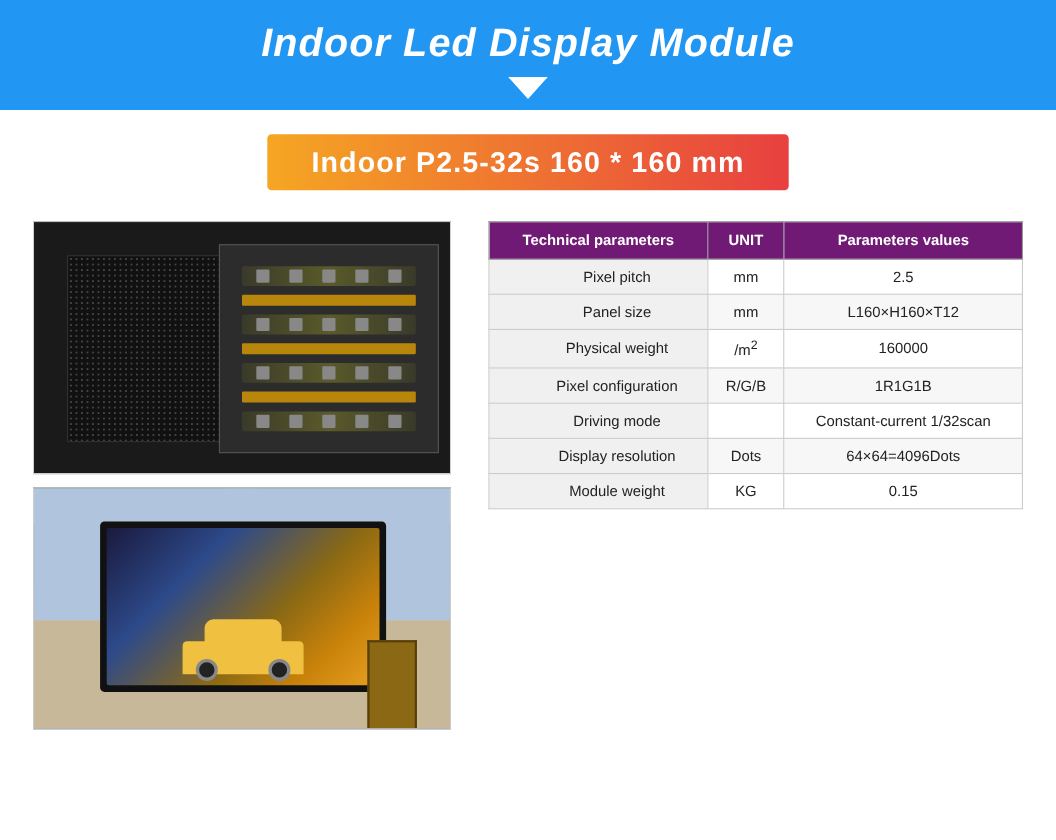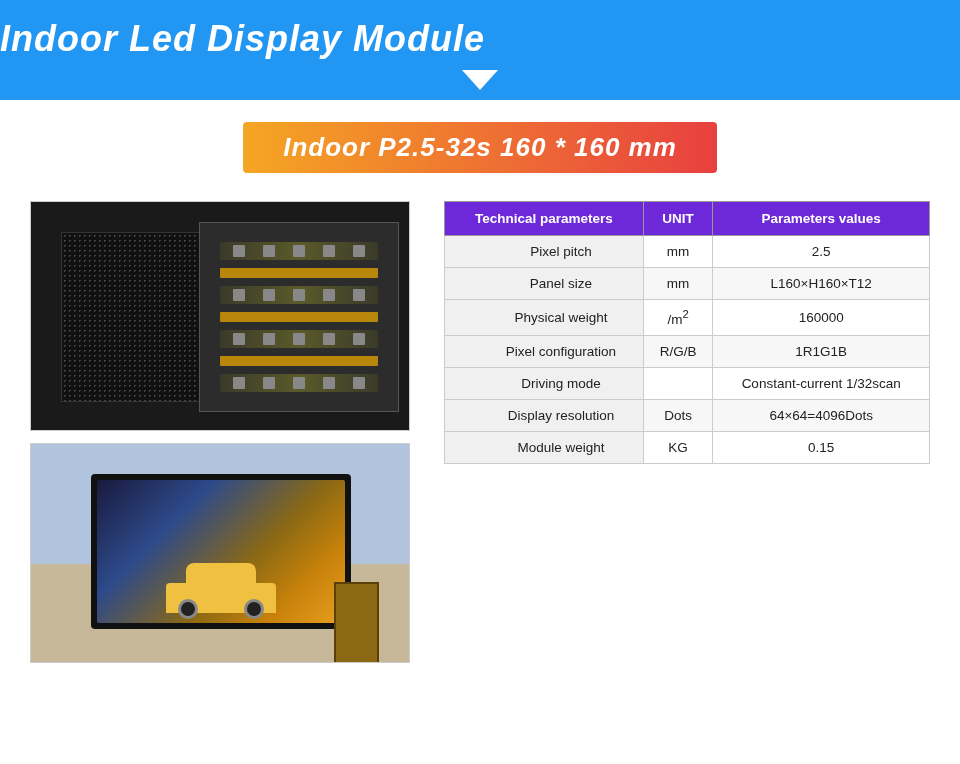--- a/index.html
+++ b/index.html
@@ -11,21 +11,21 @@
       overflow-x: hidden;
     }
 
     
     .header {
       background: #2196f3;
       width: 100%;
       padding: 18px 0 0 0;
       display: flex;
       flex-direction: column;
-      align-items: flex-start;
+      align-items: center;
     }
     .header-title {
       color: #fff;
       font-size: 36px;
       font-weight: 900;
       font-style: italic;
       letter-spacing: 1px;
       padding-bottom: 10px;
     }
     .header-arrow {
@@ -49,21 +49,20 @@
       display: flex;
       justify-content: center;
       padding: 22px 0 18px 0;
       background: #fff;
     }
     .product-label {
       background: linear-gradient(to right, #f5a623, #e84040);
       color: #fff;
       font-size: 26px;
       font-weight: 800;
-      font-style: italic;
       padding: 10px 40px;
       border-radius: 4px;
       letter-spacing: 1px;
     }
 
     
     .main-content {
       display: flex;
       flex-direction: row;
       padding: 10px 30px 24px 30px;
@@ -280,21 +279,21 @@
       flex: 1;
       display: flex;
       flex-direction: column;
     }
     .specs-table {
       width: 100%;
       border-collapse: collapse;
       font-size: 13.5px;
     }
     .specs-table th {
-      background: #6d28d9;
+      background: #701a75;
       color: #fff;
       padding: 9px 8px;
       text-align: center;
       border: 1px solid #999;
       font-weight: 600;
     }
     .specs-table td {
       padding: 8px 10px;
       text-align: center;
       border: 1px solid #ccc;

